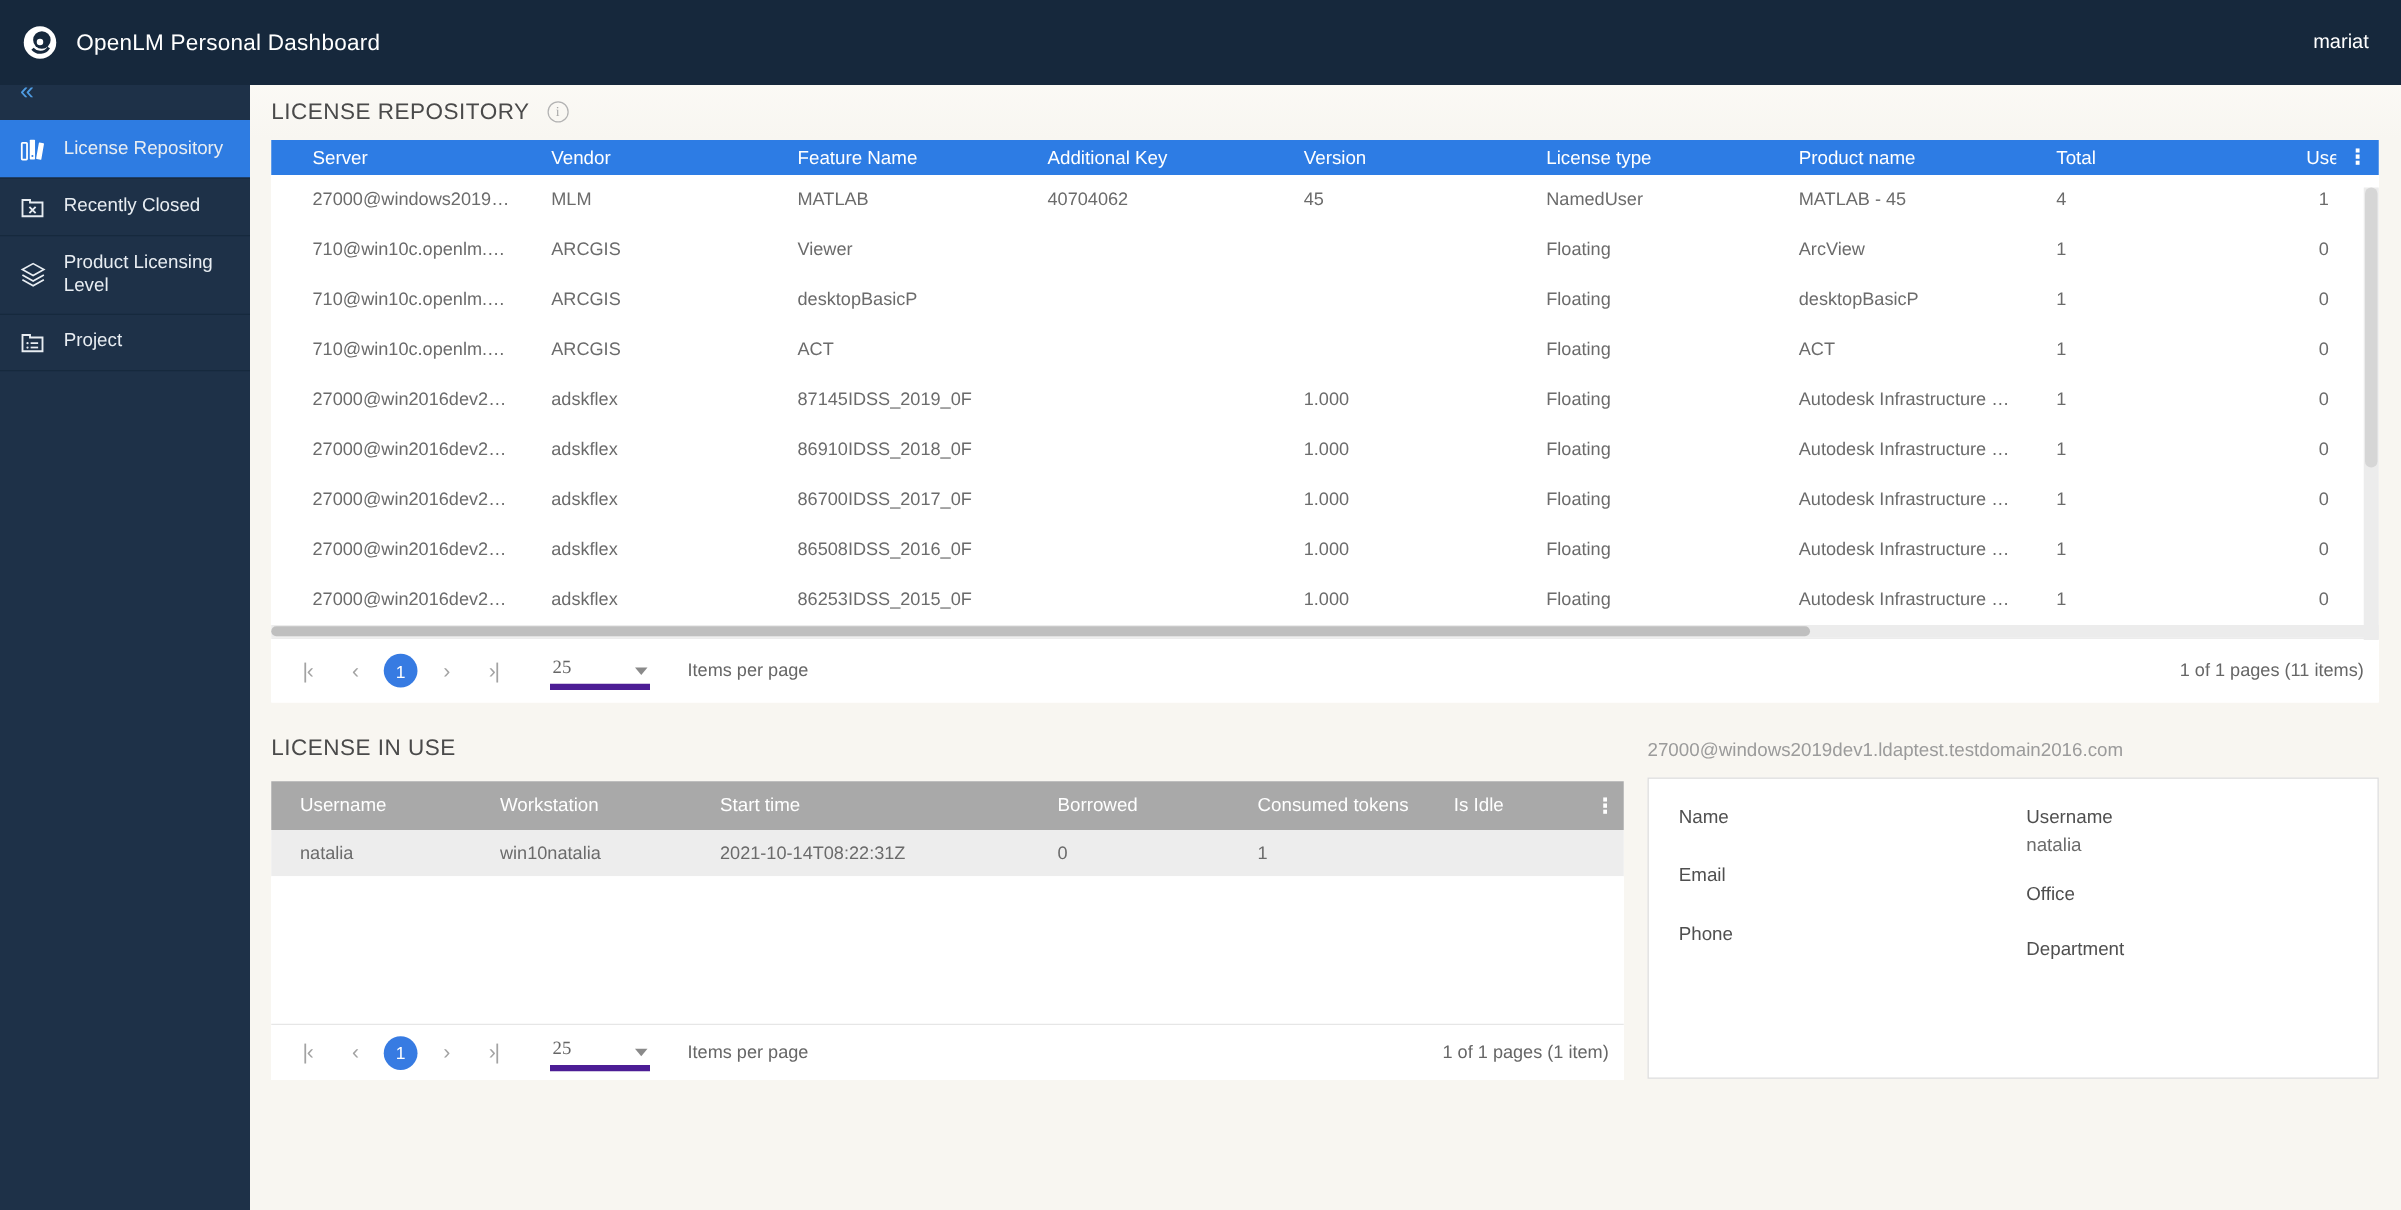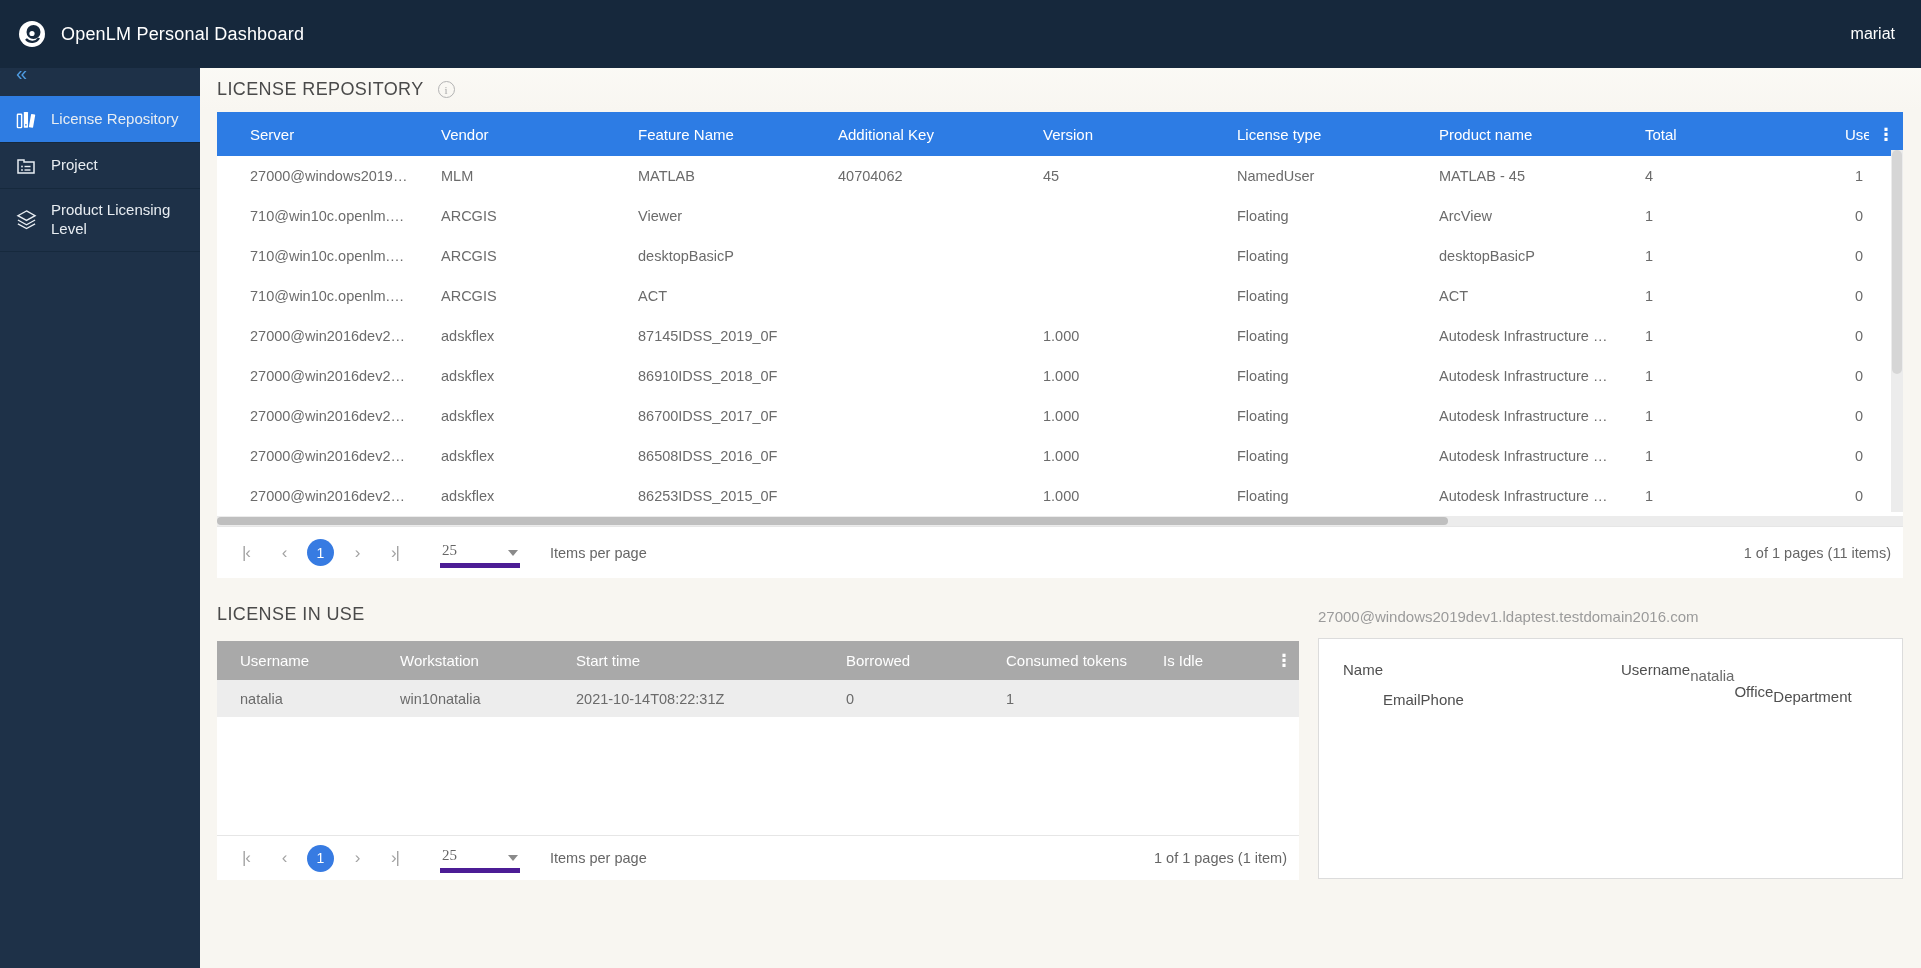--- a/index.html
+++ b/index.html
@@ -69,21 +69,21 @@
   }
   .search-box input::placeholder { color:#a9a9a9; }
   .search-icon { position:absolute; right:0; bottom:6px; }
 
   
   .panel { background:#fff; position:relative; }
   .t1 { margin-top:12px; }
   .t1 .thead, .t1 .trow { display:grid; grid-template-columns:191px 197px 200px 205px 194px 202px 206px 200px 1fr 34px; }
   .t2 .thead, .t2 .trow { display:grid; grid-template-columns:160px 176px 270px 160px 180px 1fr 30px; }
 
-  .thead { height:44px; align-items:center; }
+  .thead { height:28px; align-items:center; }
   .t1 .thead { background:#2d7ce4; }
   .t2 .thead { background:#a9a9a9; height:39px; }
   .th { color:#fff; font-size:15px; padding-left:33px; white-space:nowrap; overflow:hidden; cursor:pointer; }
   .t2 .th { padding-left:23px; }
   .th.kebab { padding:0; text-align:center; font-size:17px; font-weight:bold; cursor:pointer; }
   .t1 .th:nth-child(9), .t1 .td:nth-child(9) { text-align:right; padding-right:6px; }
   .t2 .th:nth-child(6), .t2 .td:nth-child(6) { text-align:left; padding-right:14px; padding-left:0; }
 
   .trow { height:40px; align-items:center; background:#fff; }
   .t2 .trow { height:37px; background:#ededed; }
@@ -121,21 +121,21 @@
   .bottom-head .lbl-left { width:1082px; }
   .section-title { font-size:18px; color:#4a4a4a; letter-spacing:.4px; font-weight:400; }
   .server-title { flex:1; margin-left:19px; font-size:15px; color:#9b9b9b; white-space:nowrap; overflow:hidden; }
 
   .bottom-row { margin-top:16px; display:flex; align-items:flex-start; }
   .t2 { width:1082px; }
   .user-card {
     flex:1; margin-left:19px; background:#fff; border:1px solid #dcdcdc;
     height:241px; display:flex; padding:22px 20px 0 24px; margin-top:-3px;
   }
-  .uc-col { display:flex; flex-direction:row; }
+  .uc-col { display:flex; flex-direction:column; }
   .uc-col.left { width:278px; }
   .uc-label { font-size:15px; color:#4f4f4f; }
   .uc-value { font-size:15px; color:#6b6b6b; }
   .mt27 { margin-top:27px; }
   .mt22 { margin-top:22px; }
   .mt6  { margin-top:6px; }
   .mt30 { margin-top:30px; }
 
   svg { display:block; }
 </style>
@@ -168,43 +168,52 @@
         <rect x="8.2" y="1.5" width="4.4" height="16.5" rx="0.6" fill="#fff"></rect>
         <g transform="rotate(10 17 10)">
             <rect x="14.8" y="4" width="4.4" height="14" rx="0.6" fill="#fff"></rect>
           </g>
         <circle cx="10.4" cy="15" r="0.9" fill="#2e7ce2"></circle>
       </svg>
     </span>
     <span>License Repository</span>
   </div>
 
+  <div class="nav-item">
+    <span class="nicon">
+      <svg width="20" height="20" viewBox="0 0 20 20">
+        <path d="M2 4 h6 v2 h10 v11 H2 z" fill="none" stroke="#e8edf2" stroke-width="1.5"></path>
+        <path d="M7.5 9.5 l5 5 M12.5 9.5 l-5 5" stroke="#e8edf2" stroke-width="1.5"></path>
+      </svg>
+    </span>
+    <span>Recently Closed</span>
+  </div>
+
+  <div class="nav-item">
+    <span class="nicon">
+      <svg width="21" height="21" viewBox="0 0 22 22">
+        <path d="M11 2 L20 7 11 12 2 7 z" fill="none" stroke="#e8edf2" stroke-width="1.4"></path>
+        <path d="M2 11.5 L11 16.5 20 11.5" fill="none" stroke="#e8edf2" stroke-width="1.4"></path>
+        <path d="M2 15.5 L11 20.5 20 15.5" fill="none" stroke="#e8edf2" stroke-width="1.4"></path>
+      </svg>
+    </span>
+    <span>Product Licensing Level</span>
+  </div>
 
   <div class="nav-item">
     <span class="nicon">
       <svg width="20" height="20" viewBox="0 0 20 20">
         <path d="M2 4 h6 v2 h10 v11 H2 z" fill="none" stroke="#e8edf2" stroke-width="1.5"></path>
         <circle cx="6" cy="10.5" r="0.9" fill="#e8edf2"></circle>
           <path d="M8.5 10.5 h6" stroke="#e8edf2" stroke-width="1.4"></path>
         <circle cx="6" cy="14" r="0.9" fill="#e8edf2"></circle>
           <path d="M8.5 14 h6" stroke="#e8edf2" stroke-width="1.4"></path>
       </svg>
     </span>
     <span>Project</span>
-  </div>
-
-  <div class="nav-item">
-    <span class="nicon">
-      <svg width="21" height="21" viewBox="0 0 22 22">
-        <path d="M11 2 L20 7 11 12 2 7 z" fill="none" stroke="#e8edf2" stroke-width="1.4"></path>
-        <path d="M2 11.5 L11 16.5 20 11.5" fill="none" stroke="#e8edf2" stroke-width="1.4"></path>
-        <path d="M2 15.5 L11 20.5 20 15.5" fill="none" stroke="#e8edf2" stroke-width="1.4"></path>
-      </svg>
-    </span>
-    <span>Product Licensing Level</span>
   </div>
 </nav>
 
 <main class="main">
 
   <div class="page-title-row">
     <h1 class="page-title">LICENSE REPOSITORY</h1>
     <span class="info-icon">i</span>
   </div>
 

